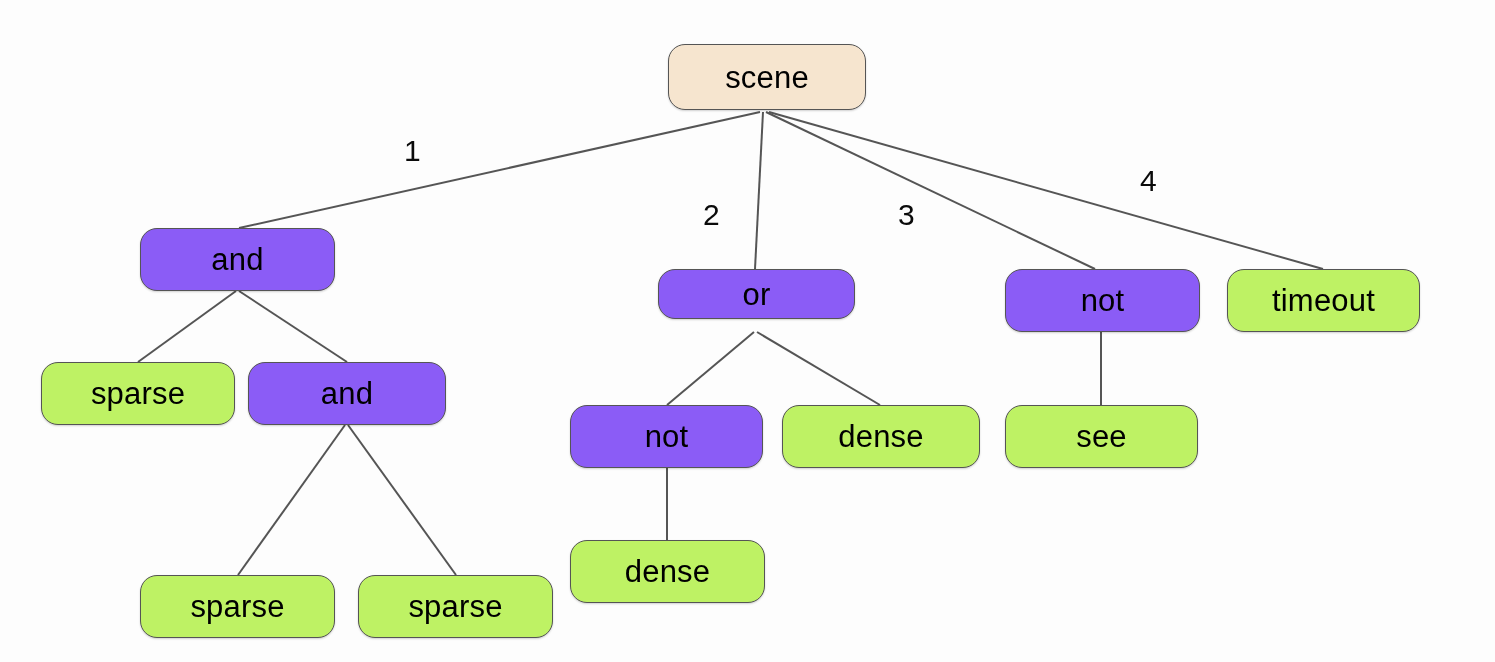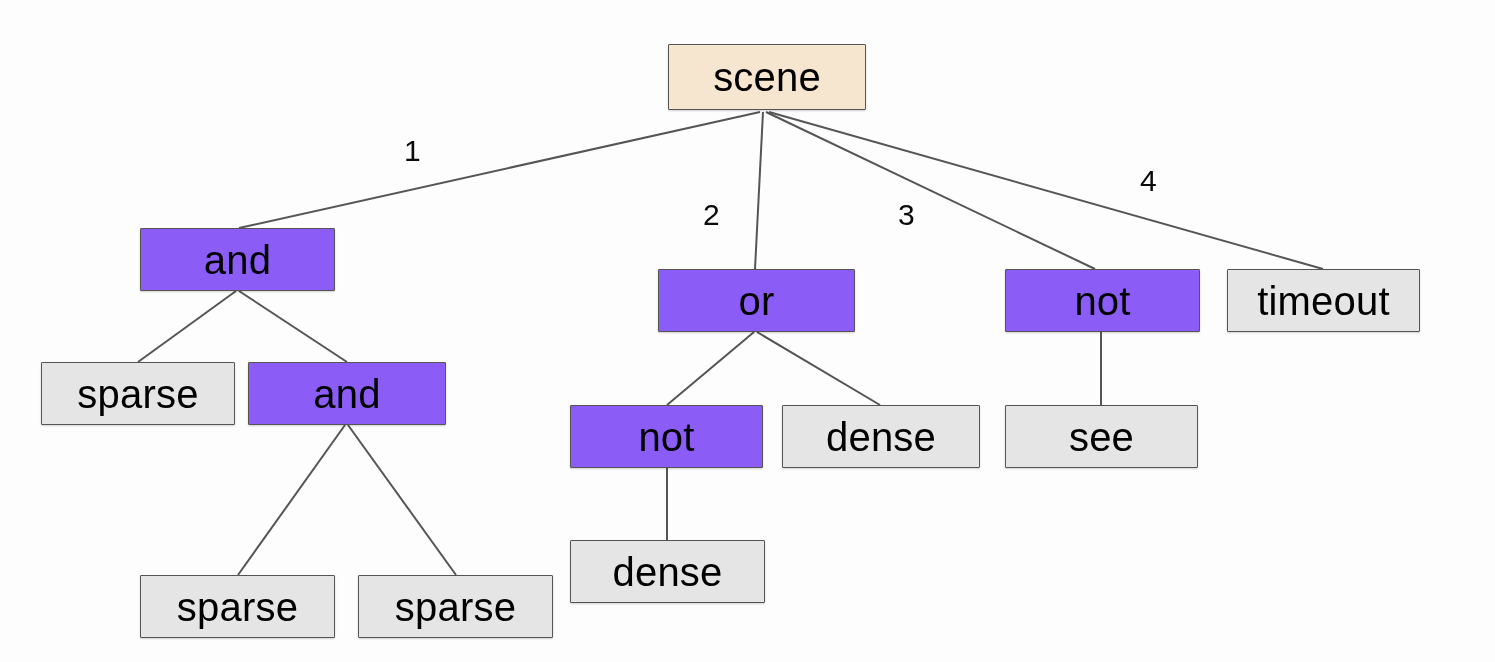--- a/index.html
+++ b/index.html
@@ -22,35 +22,35 @@
     left: 0;
     top: 0;
     width: 1495px;
     height: 662px;
     pointer-events: none;
   }
   .node {
     position: absolute;
     box-sizing: border-box;
     border: 1.6px solid #555555;
-    border-radius: 1px;
+    border-radius: 17px;
     display: flex;
     align-items: center;
     justify-content: center;
-    font-size: 40px;
+    font-size: 31px;
     line-height: 1;
     color: #000000;
     letter-spacing: 0.2px;
     box-shadow: 0 1px 2px rgba(0,0,0,0.18);
     white-space: nowrap;
     text-align: center;
   }
   .node.root  { background: #f6e5cf; }
   .node.op    { background: #8b5cf6; }
-  .node.leaf  { background: #e5e5e5; }
+  .node.leaf  { background: #bef264; }
   .edge-label {
     position: absolute;
     font-size: 30px;
     color: #0a0a0a;
     line-height: 1;
     white-space: nowrap;
   }
 </style>
 </head>
 <body>
@@ -66,21 +66,21 @@
       <line x1="345" y1="425" x2="238" y2="575" stroke="#555555" stroke-width="2"></line>
       <line x1="348" y1="425" x2="456" y2="575" stroke="#555555" stroke-width="2"></line>
       <line x1="754" y1="332" x2="667" y2="405" stroke="#555555" stroke-width="2"></line>
       <line x1="757" y1="332" x2="880" y2="405" stroke="#555555" stroke-width="2"></line>
       <line x1="667" y1="468" x2="667" y2="540" stroke="#555555" stroke-width="2"></line>
       <line x1="1101" y1="332" x2="1101" y2="405" stroke="#555555" stroke-width="2"></line>
     </svg>
   <div id="node-layer">
       <div class="node root" style="left: 668px; top: 44px; width: 198px; height: 66px;">scene</div>
       <div class="node op" style="left: 140px; top: 228px; width: 195px; height: 63px;">and</div>
-      <div class="node op" style="left: 658px; top: 269px; width: 197px; height: 63px;">or</div>
+      <div class="node op" style="left: 658px; top: 269px; width: 197px; height: 50px;">or</div>
       <div class="node op" style="left: 1005px; top: 269px; width: 195px; height: 63px;">not</div>
       <div class="node leaf" style="left: 1227px; top: 269px; width: 193px; height: 63px;">timeout</div>
       <div class="node leaf" style="left: 41px; top: 362px; width: 194px; height: 63px;">sparse</div>
       <div class="node op" style="left: 248px; top: 362px; width: 198px; height: 63px;">and</div>
       <div class="node op" style="left: 570px; top: 405px; width: 193px; height: 63px;">not</div>
       <div class="node leaf" style="left: 782px; top: 405px; width: 198px; height: 63px;">dense</div>
       <div class="node leaf" style="left: 1005px; top: 405px; width: 193px; height: 63px;">see</div>
       <div class="node leaf" style="left: 570px; top: 540px; width: 195px; height: 63px;">dense</div>
       <div class="node leaf" style="left: 140px; top: 575px; width: 195px; height: 63px;">sparse</div>
       <div class="node leaf" style="left: 358px; top: 575px; width: 195px; height: 63px;">sparse</div>

